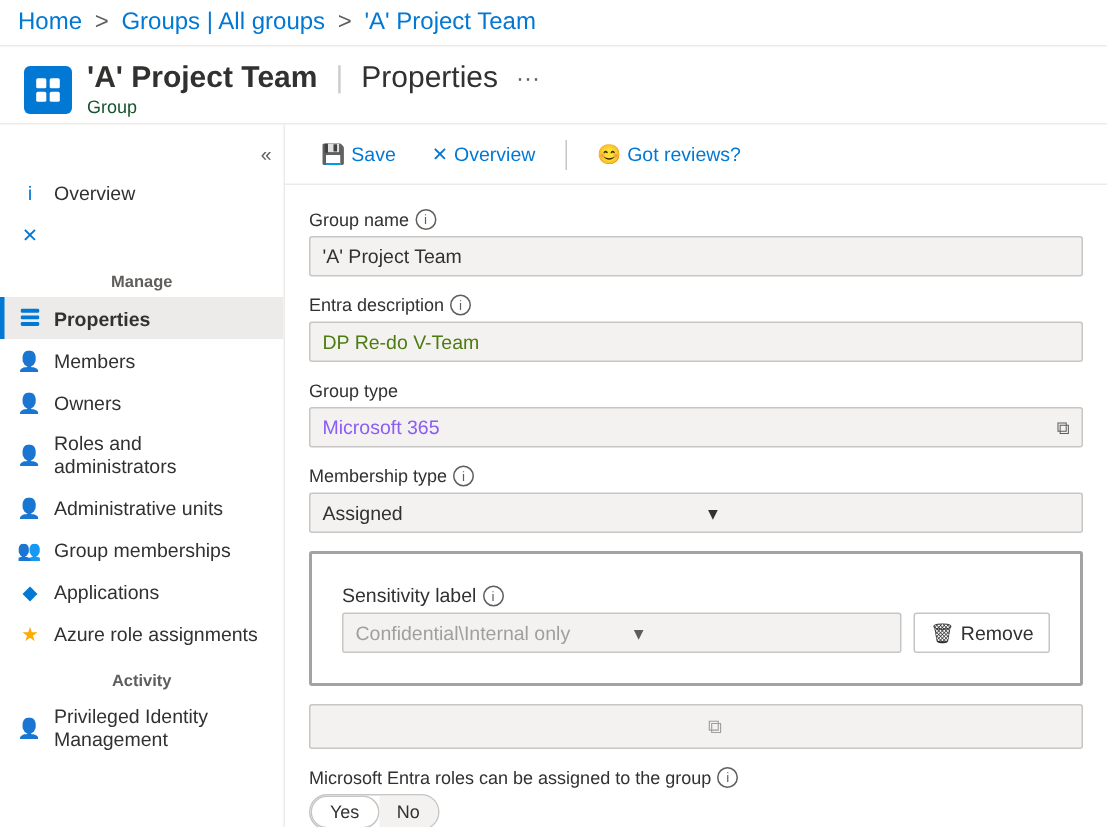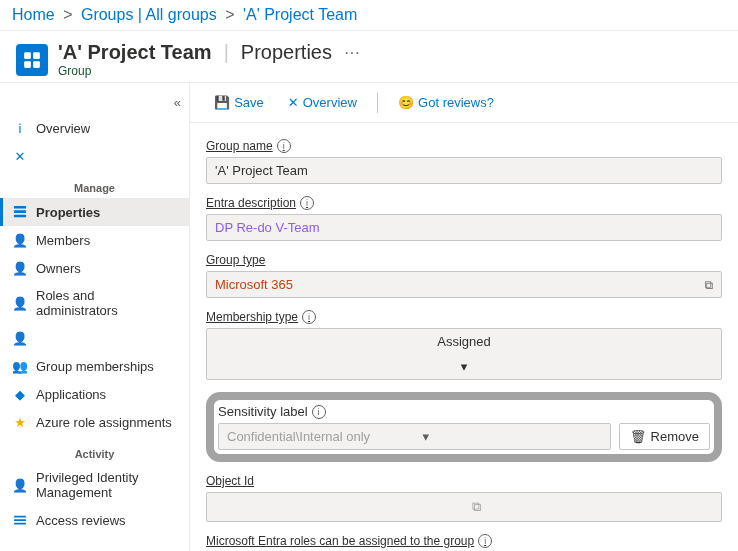--- a/index.html
+++ b/index.html
@@ -120,21 +120,20 @@
       margin-bottom: 12px;
     }
     .form-group {
       margin-bottom: 12px;
     }
     .form-label {
       display: flex; align-items: center; gap: 4px;
       font-size: 12px;
       color: #323130;
       margin-bottom: 4px;
-      text-decoration: underline;
     }
     .info-icon {
       width: 14px; height: 14px;
       border: 1px solid #605e5c;
       border-radius: 50%;
       display: inline-flex; align-items: center; justify-content: center;
       font-size: 9px; color: #605e5c; cursor: pointer;
     }
     .form-input-wrapper {
       position: relative;
@@ -160,38 +159,37 @@
       font-size: 12px;
     }
     .form-select-wrapper {
       position: relative;
       display: flex;
       align-items: center;
       width: 100%;
       border: 1px solid #c8c6c4;
       border-radius: 2px;
       background: #f3f2f1;
-      flex-direction: column;
     }
     .form-select-wrapper span {
       flex: 1;
       padding: 5px 8px;
       font-size: 13px;
       color: #323130;
     }
     .form-select-arrow {
       padding: 0 8px;
       color: #605e5c;
     }
 
     
     .sensitivity-box {
-      border: 8px solid #a3a3a3;
-      border-radius: 14px;
-      padding: 4px;
+      border: 2px solid #a3a3a3;
+      border-radius: 2px;
+      padding: 20px;
       margin-bottom: 12px;
     }
     .sensitivity-label-row {
       display: flex;
       align-items: center;
       gap: 4px;
       margin-bottom: 4px;
     }
     .sensitivity-input-row {
       display: flex;
@@ -337,49 +335,40 @@
     <div class="sidebar-item">
       <span class="icon" style="color:#0078d4;">👤</span>
       <span>Owners</span>
     </div>
     <div class="sidebar-item">
       <span class="icon" style="color:#0078d4;">👤</span>
       <span>Roles and administrators</span>
     </div>
     <div class="sidebar-item">
       <span class="icon" style="color:#0078d4;">👤</span>
+      <span>Administrative units</span>
     </div>
     <div class="sidebar-item">
       <span class="icon" style="color:#0078d4;">👥</span>
       <span>Group memberships</span>
     </div>
     <div class="sidebar-item">
       <span class="icon" style="color:#0078d4;">◆</span>
       <span>Applications</span>
     </div>
     <div class="sidebar-item">
       <span class="icon" style="color:#ffaa00;">★</span>
       <span>Azure role assignments</span>
     </div>
 
     <div class="sidebar-section-label">Activity</div>
 
     <div class="sidebar-item">
       <span class="icon" style="color:#0078d4;">👤</span>
       <span>Privileged Identity Management</span>
-    </div>
-    <div class="sidebar-item">
-      <span class="icon" style="color:#0078d4;">
-        <svg width="14" height="14" viewBox="0 0 16 16" fill="#0078d4">
-            <rect x="1" y="3" width="14" height="2" rx="1"></rect>
-            <rect x="1" y="7" width="14" height="2" rx="1"></rect>
-            <rect x="1" y="11" width="14" height="2" rx="1"></rect>
-          </svg>
-      </span>
-      <span>Access reviews</span>
     </div>
     <div class="sidebar-item">
       
       
     </div>
 
   </div>
 
   <div class="content">
 
@@ -410,30 +399,30 @@
           <input type="text" value="'A' Project Team" disabled="" style="color: rgb(50, 49, 48);">
         </div>
       </div>
 
       <div class="form-group">
         <div class="form-label">
           <span>Entra description</span>
           <span class="info-icon">i</span>
         </div>
         <div class="form-input-wrapper">
-          <input type="text" value="DP Re-do V-Team" style="color: #8b5cf6;">
+          <input type="text" value="DP Re-do V-Team" style="color: #4d7c0f;">
         </div>
       </div>
 
       <div class="form-group">
         <div class="form-label">
           <span>Group type</span>
         </div>
         <div class="form-input-wrapper">
-          <input type="text" value="Microsoft 365" disabled="" style="color: #c2410c;">
+          <input type="text" value="Microsoft 365" disabled="" style="color: #8b5cf6;">
           <span class="form-input-icon">⧉</span>
         </div>
       </div>
 
       <div class="form-group">
         <div class="form-label">
           <span>Membership type</span>
           <span class="info-icon">i</span>
         </div>
         <div class="form-select-wrapper">
@@ -453,23 +442,20 @@
             <span class="chevron">▾</span>
           </div>
           <button class="remove-btn">
             <span>🗑</span>
             <span>Remove</span>
           </button>
         </div>
       </div>
 
       <div class="form-group">
-        <div class="form-label">
-          <span>Object Id</span>
-        </div>
         <div class="object-id-wrapper">
           <span style="flex:1;padding:5px 8px;min-height:28px;"></span>
           <span class="form-input-icon">⧉</span>
         </div>
       </div>
 
       <div class="form-group">
         <div class="form-label">
           <span>Microsoft Entra roles can be assigned to the group</span>
           <span class="info-icon">i</span>

